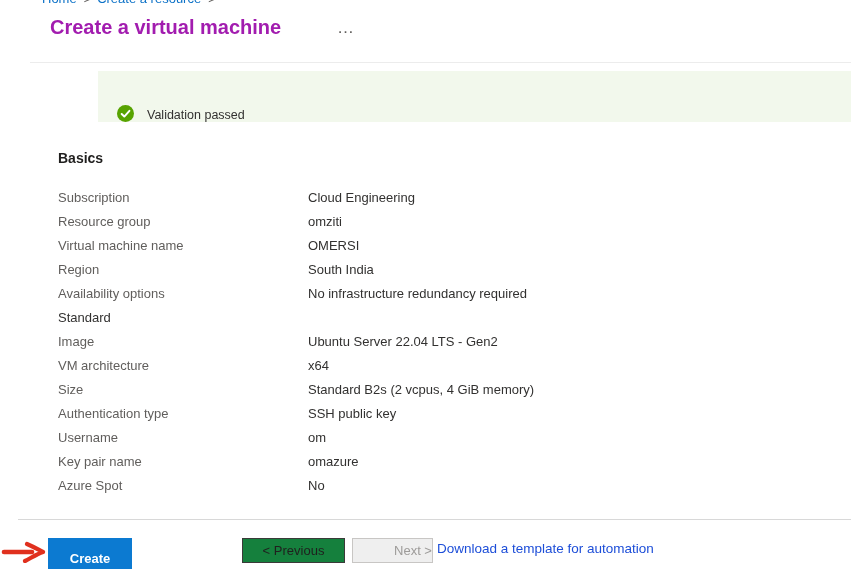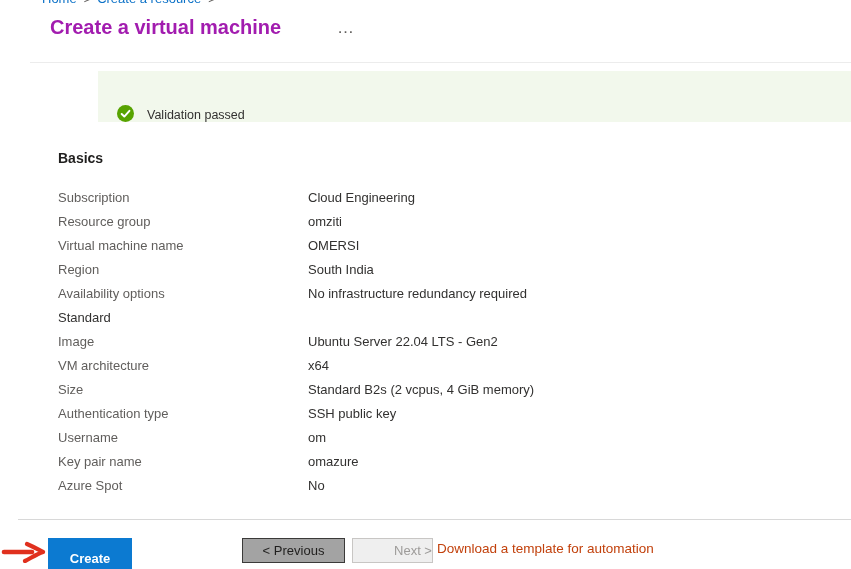--- a/index.html
+++ b/index.html
@@ -24,23 +24,23 @@
 
   .details { position:absolute; top:181px; left:58px; right:20px; }
   .row { display:flex; height:24px; align-items:flex-end; }
   .row .label { width:250px; font-size:13px; color:#605e5c; flex:0 0 auto; }
   .row .value { font-size:13px; color:#323130; white-space:nowrap; }
 
   .divider-bottom { position:absolute; top:519px; left:18px; right:0; height:1px; background:#d8d8d8; }
 
   button { font-family:"Liberation Sans", sans-serif; cursor:pointer; }
   .create-btn { position:absolute; left:48px; top:538px; width:84px; height:41px; background:#0c7ad1; color:#ffffff; font-weight:700; font-size:13px; border:1px solid #0c7ad1; }
-  .prev-btn { position:absolute; left:242px; top:538px; width:103px; height:25px; background:#a3a3a3; border:1px solid #3b3a39; color:#201f1e; font-size:13px; }
+  .prev-btn { position:absolute; left:242px; top:538px; width:103px; height:25px; background:#15803d; border:1px solid #3b3a39; color:#201f1e; font-size:13px; }
   .next-btn { position:absolute; left:352px; top:538px; width:81px; height:25px; background:#efefef; border:1px solid #c8c6c4; color:#9d9b99; font-size:13px; cursor:default;padding-left:41px; }
-  .download-link { position:absolute; left:437px; top:541px; font-size:13.5px; color:#c2410c; text-decoration:none; cursor:pointer; white-space:nowrap; }
+  .download-link { position:absolute; left:437px; top:541px; font-size:13.5px; color:#1d4ed8; text-decoration:none; cursor:pointer; white-space:nowrap; }
 
   .red-arrow { position:absolute; left:1px; top:541px; width:48px; height:22px; }
 </style>
 </head>
 <body>
 
 <nav class="breadcrumb">
   <a>Home</a>
   <span class="sep">&gt;</span>
   <a>Create a resource</a>

